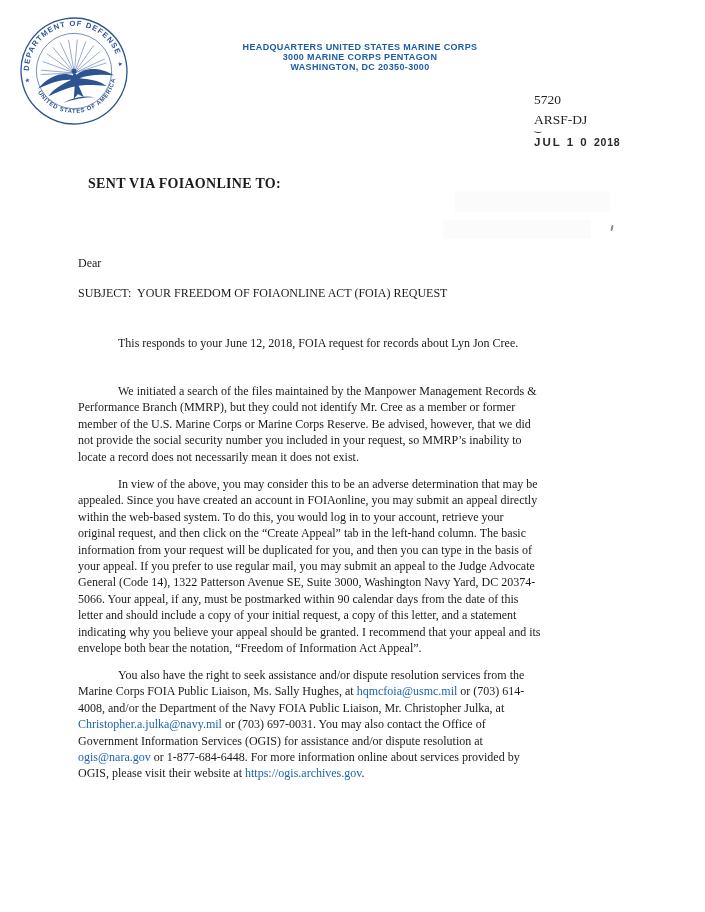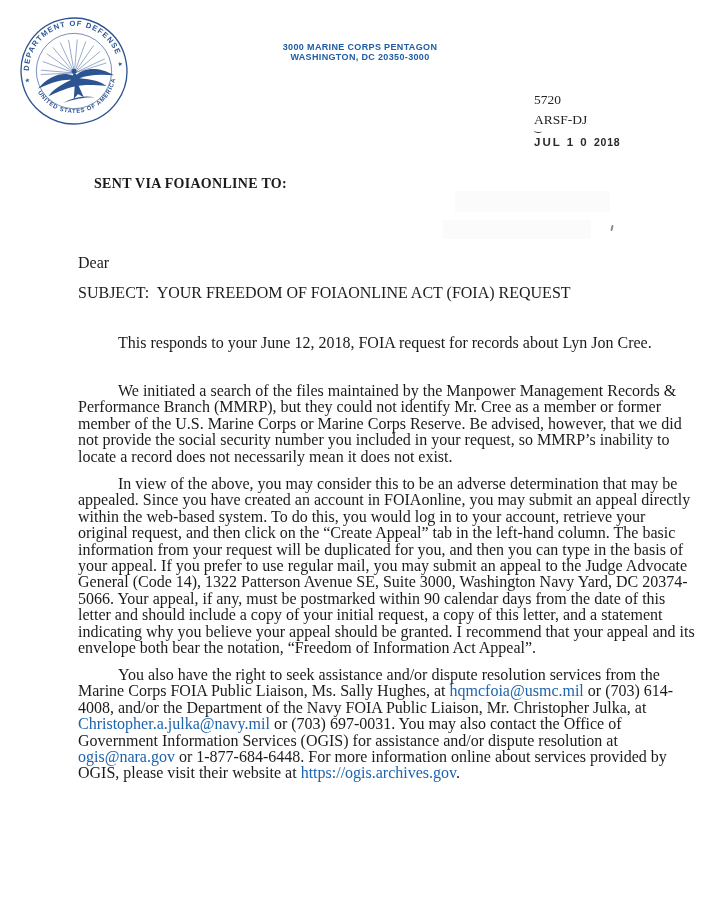--- a/index.html
+++ b/index.html
@@ -19,22 +19,22 @@
 
   
   .refblock { position:absolute; left:534px; top:90px; font-size:13.5px; line-height:19.5px; color:#242424; }
   .stamp { font-family:"Liberation Sans", sans-serif; font-weight:700; font-size:11.5px;
            letter-spacing:2px; color:#2a2a2a; margin-top:4px; white-space:nowrap; }
   .stamp .yr { font-size:10.5px; letter-spacing:0.8px; }
   .pen-tick { position:absolute; left:0px; top:39px; width:8px; height:3px;
               border-bottom:1.5px solid #3a3a3a; border-radius:50%; transform:rotate(5deg); }
 
   
-  .bodytext { font-size:16px; line-height:16.4px; }
-  .sent { position:absolute; left:94px; top:176px; font-weight:bold; font-size:14px; letter-spacing:0.3px;text-align:center; }
+  .bodytext { font-size:12px; line-height:16.4px; }
+  .sent { position:absolute; left:88px; top:176px; font-weight:bold; font-size:14px; letter-spacing:0.3px;text-align:center; }
   .salutation { position:absolute; left:78px; top:255px; }
   .subject { position:absolute; left:78px; top:285px; white-space:pre; }
   .para { position:absolute; left:78px; width:632px; margin:0; white-space:pre-line; text-indent:40px; }
   .p1 { top:335px; }
   .p2 { top:383px; }
   .p3 { top:476px; }
   .p4 { top:667px; }
   .link { color:#1c63ae;margin-top:9px; }
 
   
@@ -82,20 +82,21 @@
       </g>
       <g fill="#2d5492">
         <path d="M18,68 C32,56 46,56 54,61 L56,58 L58,61 C66,56 80,56 94,68 C80,64 68,63 60,65 C72,68 80,72 85,77 C74,74 64,72 58,72 L61,84 L56,80 L51,84 L54,72 C48,72 38,74 27,77 C32,72 40,68 52,65 C44,63 32,64 18,68 Z"></path>
         <circle cx="56" cy="57.2" r="2.5"></circle>
         <path d="M40,86 Q56,80 72,86 Q56,83 40,86 Z"></path>
       </g>
     </g>
   </svg>
 
   <div class="letterhead">
+    <div class="lh-sub">HEADQUARTERS UNITED STATES MARINE CORPS</div>
     <div class="lh-sub">3000 MARINE CORPS PENTAGON</div>
     <div class="lh-sub">WASHINGTON, DC 20350-3000</div>
   </div>
 
   <div class="refblock">
     <div>5720</div>
     <div>ARSF-DJ</div>
     <div class="stamp"><span>JUL 1 0</span> <span class="yr">2018</span></div>
     <div class="pen-tick"></div>
   </div>

